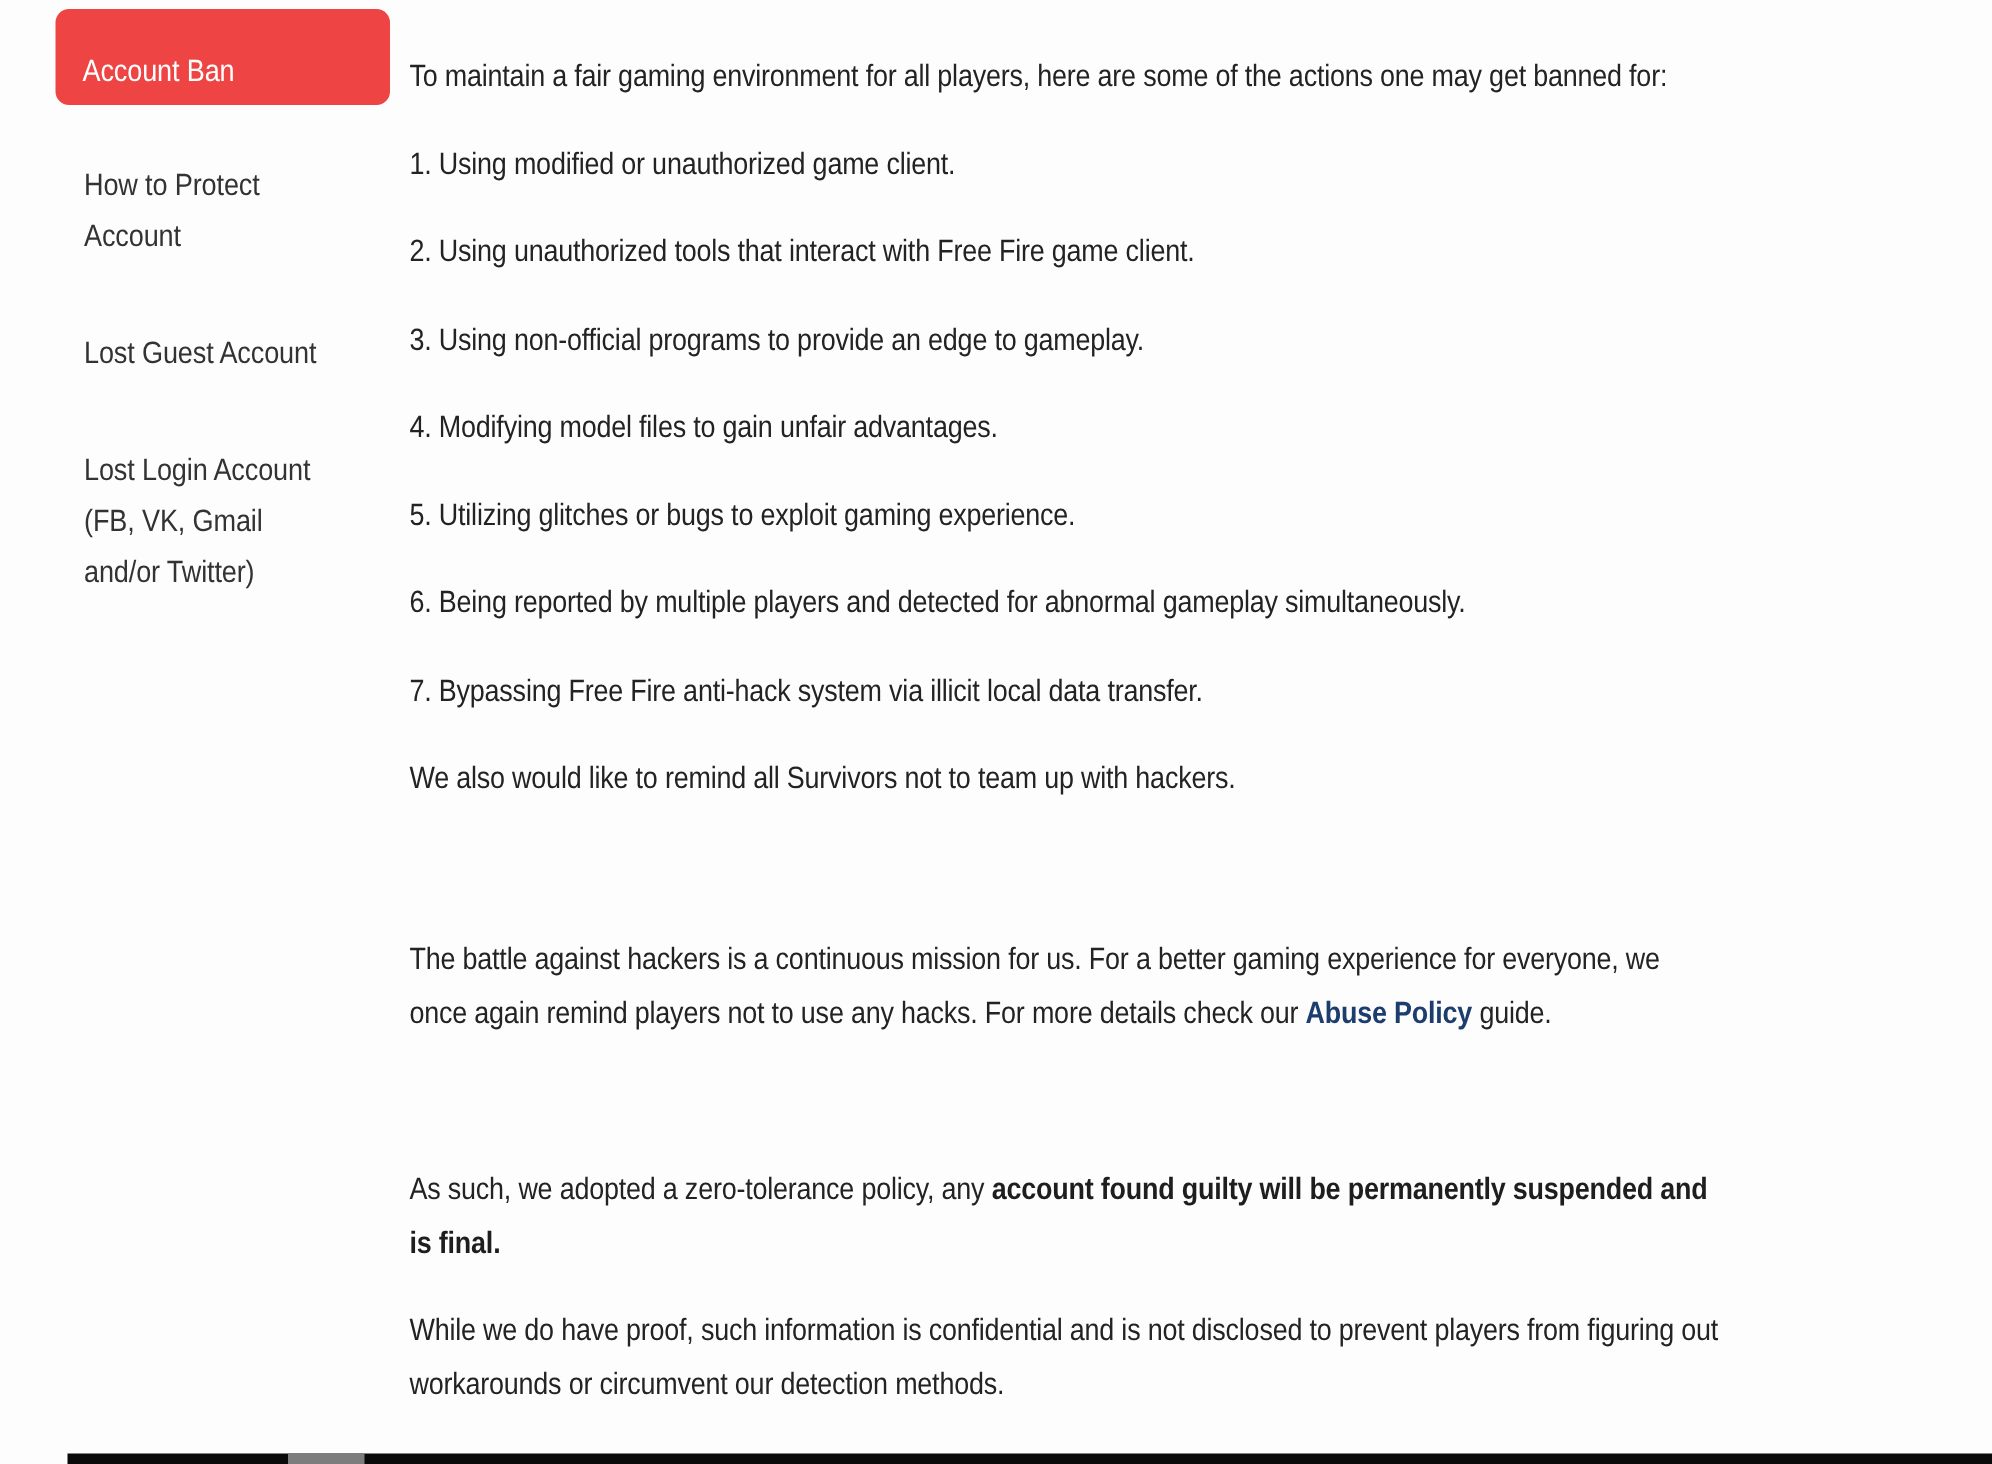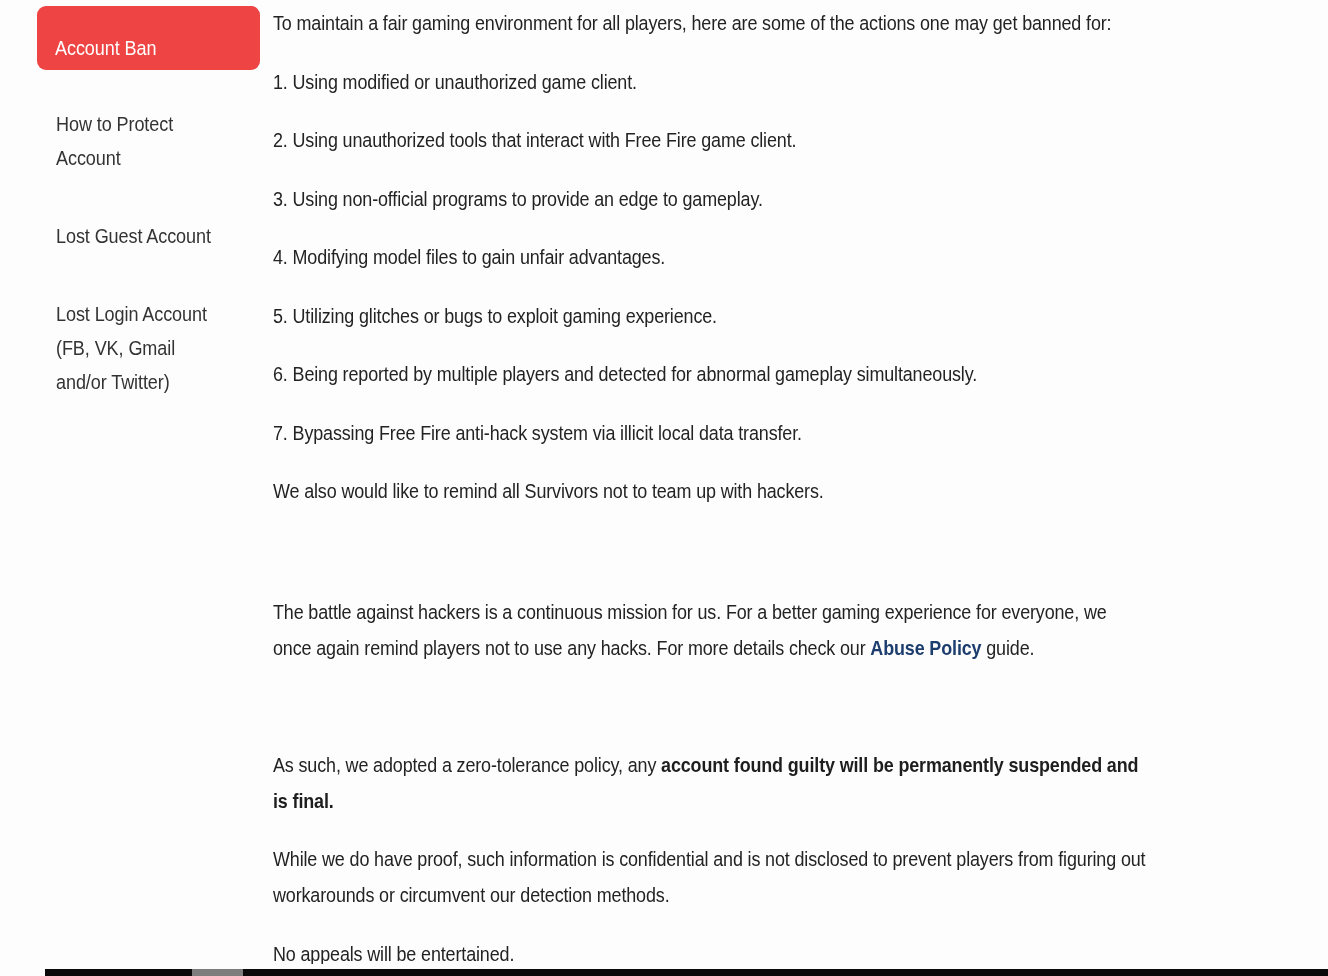--- a/index.html
+++ b/index.html
@@ -70,21 +70,21 @@
   #nav-lost-login-account     { margin-top: 44px; }
 
   
   #content {
     position: absolute;
     left: 273px;
     top: 0;
     width: 1040px;
     height: 970px;
     background: #fdfdfd;
-    padding-top: 0;
+    padding-top: 28px;
   }
 
   .para {
     font-family: "Liberation Sans", sans-serif;
     font-size: 20.5px;
     line-height: 36.5px;
     color: #232323;
     letter-spacing: -0.15px;
     max-width: 1000px;
     transform: scaleX(0.875);

